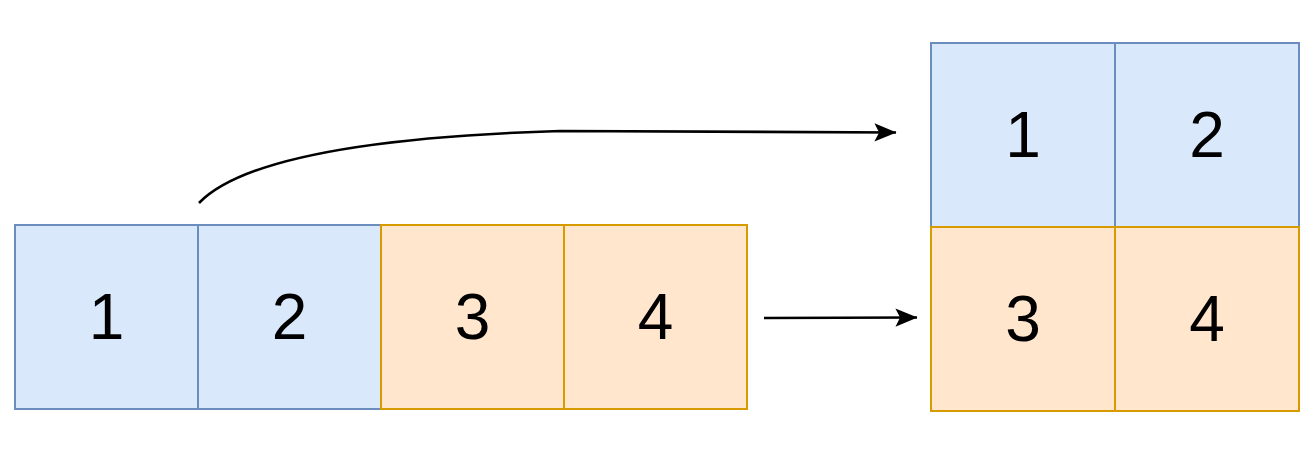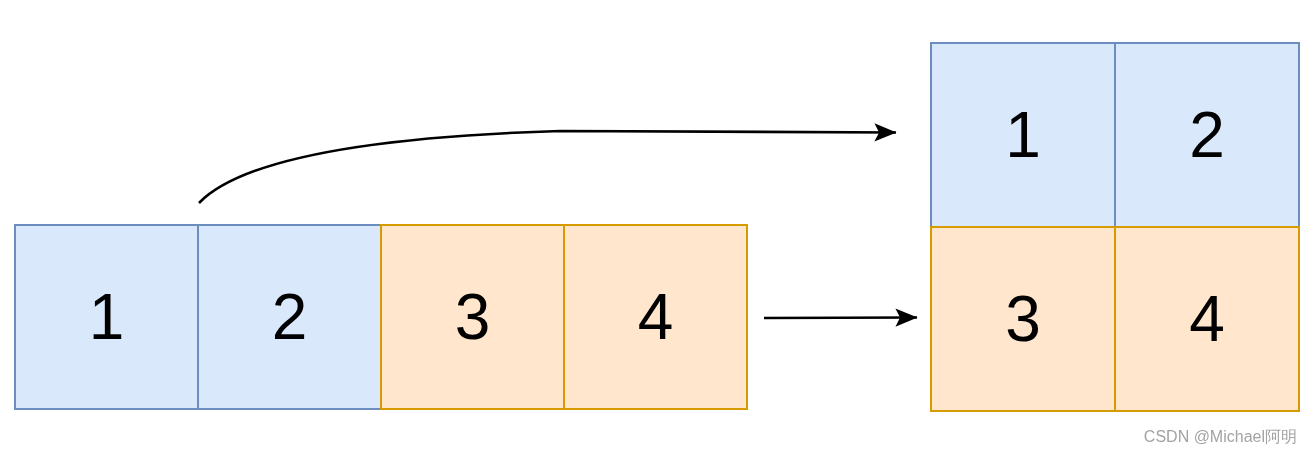--- a/index.html
+++ b/index.html
@@ -87,15 +87,14 @@
     <div class="grid-row">
       <div class="cell cell-blue">1</div>
       <div class="cell cell-blue">2</div>
     </div>
     <div class="grid-row">
       <div class="cell cell-orange">3</div>
       <div class="cell cell-orange">4</div>
     </div>
   </div>
 
-  <div class="watermark">CSDN @Michael阿明</div>
 
 </div>
 
 </body></html>

